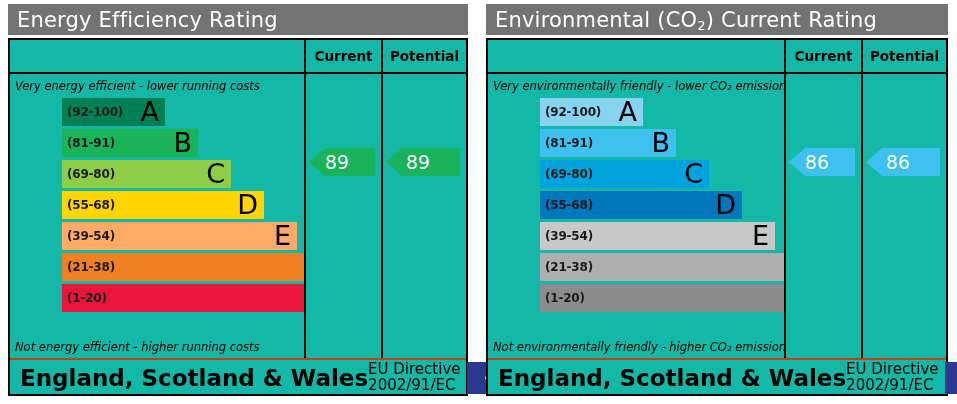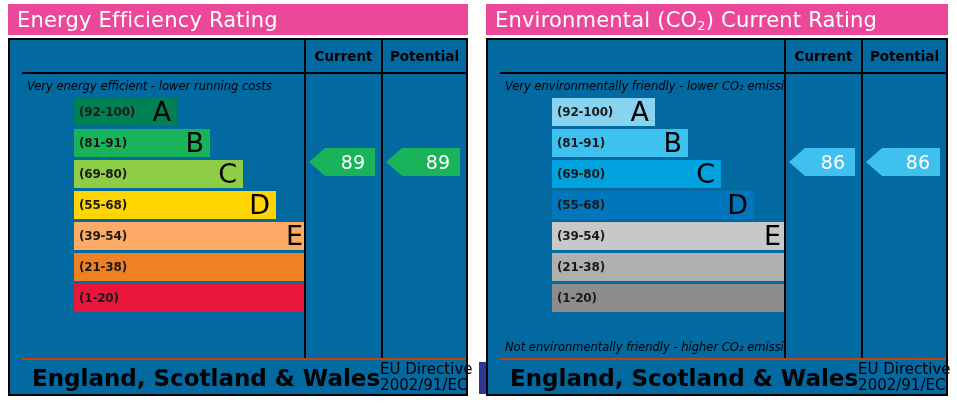--- a/index.html
+++ b/index.html
@@ -14,43 +14,42 @@
 
   .panel { position: relative; height: 404px; }
   .panel.left  { width: 478px; }
   .panel.right { width: 479px; }
 
   
   .title-bar {
     position: absolute;
     left: 8px; top: 4px;
     height: 31px;
-    background: #ec4899;
+    background: #737373;
     display: flex; align-items: center;
     padding-left: 9px;
   }
   .panel.left  .title-bar { width: 460px; }
   .panel.right .title-bar { width: 462px; }
   .title-text {
     color: #ffffff;
     font-size: 21px;
     font-weight: 400;
     letter-spacing: 0.2px;
     white-space: nowrap;
     font-family: "DejaVu Sans", "Liberation Sans", sans-serif;
   }
   .title-text sub { font-size: 13px; vertical-align: baseline; position: relative; top: 3px; }
 
   
   .frame {
     position: absolute;
     left: 8px; top: 38px;
     border: 2px solid #000;
-    background: #0369a1;
-    padding-left: 12px;
+    background: #14b8a6;
   }
   .panel.left  .frame { width: 460px; height: 358px; }
   .panel.right .frame { width: 462px; height: 358px; }
 
   
   .hdr-row {
     position: relative;
     height: 34px;
     border-bottom: 2px solid #000;
     display: flex;
@@ -121,21 +120,21 @@
   }
 
   
   .arrow {
     position: absolute;
     height: 28px;
     left: 3px;
     right: 6px;
     display: flex;
     align-items: center;
-    justify-content: flex-end;
+    justify-content: center;
     clip-path: polygon(0% 50%, 16px 0%, 100% 0%, 100% 100%, 16px 100%);
     padding-right: 10px;
   }
   .arrow-val {
     color: #ffffff;
     font-size: 19px;
     font-weight: 400;
     line-height: 1;
   }
 
@@ -220,20 +219,21 @@
             <div class="band" style="background: rgb(239, 128, 35); width: 268px;">
               <span class="band-range">(21-38)</span>
               <span class="band-letter">F</span>
             </div>
             <div class="band" style="background: rgb(233, 21, 59); width: 301px;">
               <span class="band-range">(1-20)</span>
               <span class="band-letter">G</span>
             </div>
           </div>
 
+          <div class="caption bottom">Not energy efficient - higher running costs</div>
         </div>
 
         <div class="val-col current">
           <div class="arrow" style="background: rgb(25, 180, 89); top: 74px;">
             <span class="arrow-val">89</span>
           </div>
         </div>
 
         <div class="val-col potential">
           <div class="arrow" style="background: rgb(25, 180, 89); top: 74px;">

